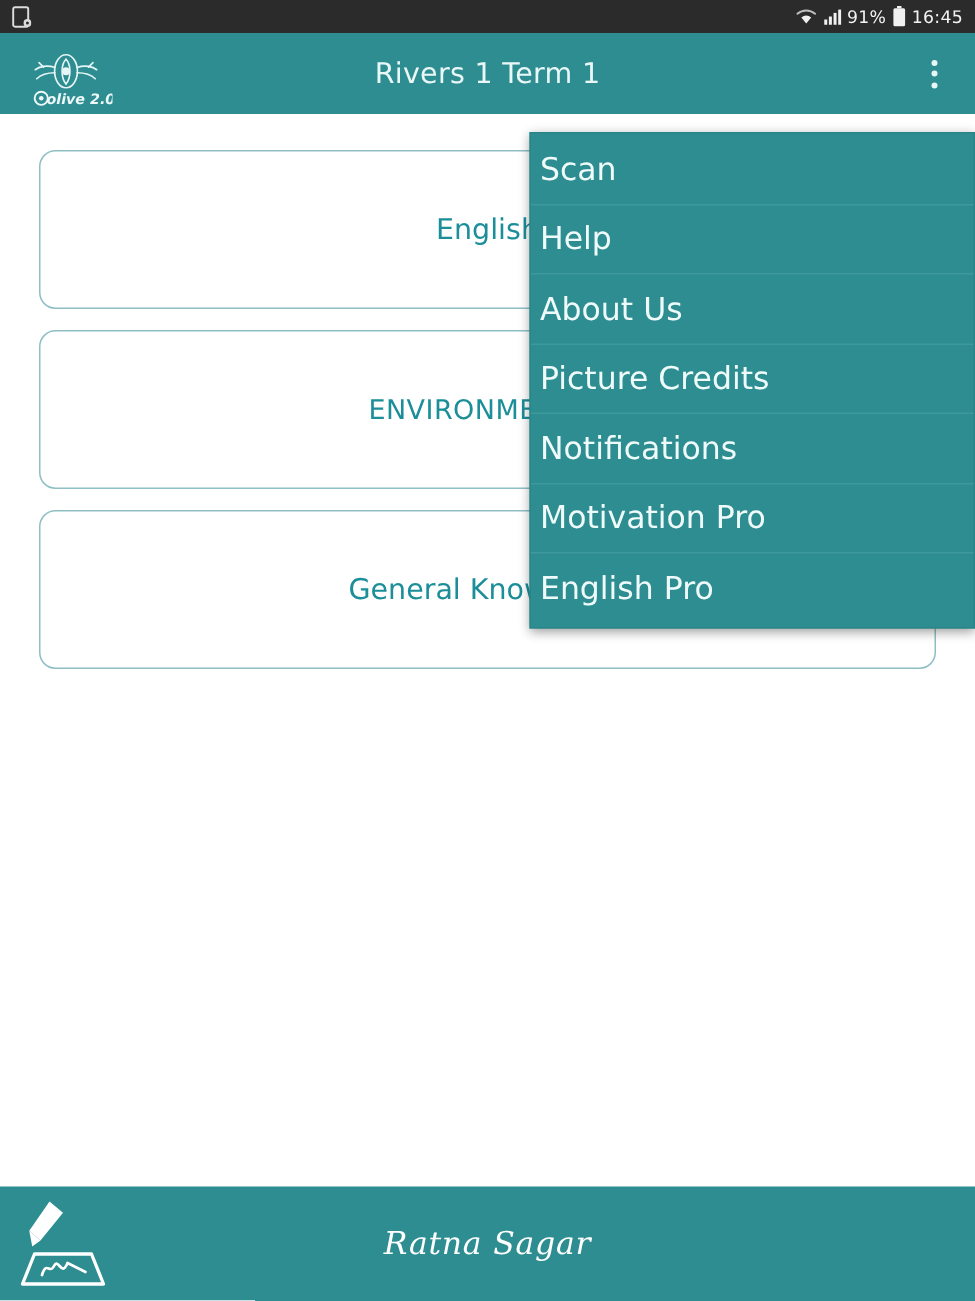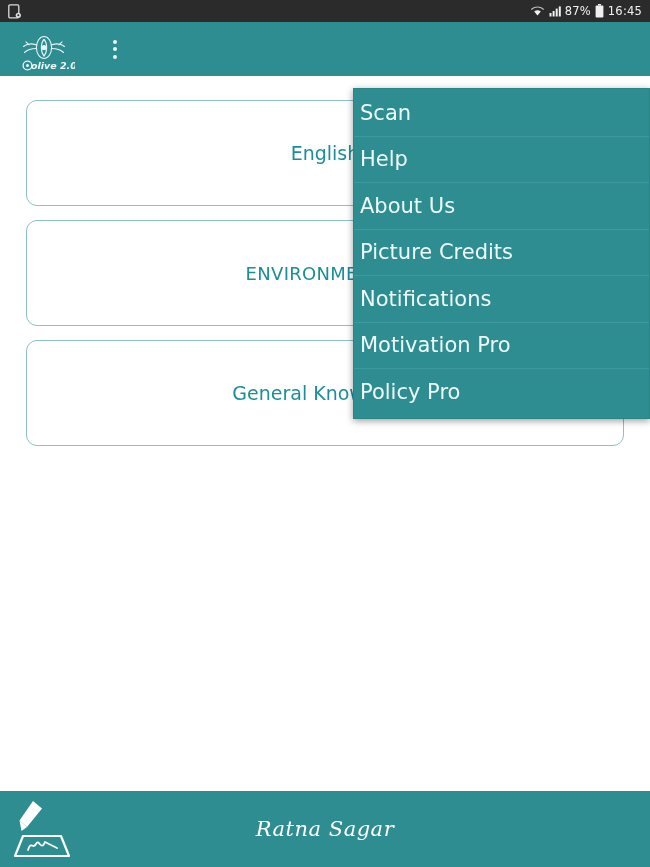--- a/index.html
+++ b/index.html
@@ -170,21 +170,21 @@
         </svg>
       </span>
       <span>
         <svg class="icon-signal" viewBox="0 0 12 12">
           <rect x="0.5" y="8" width="2" height="3.5" fill="#f0f0f0"></rect>
           <rect x="3.6" y="6" width="2" height="5.5" fill="#f0f0f0"></rect>
           <rect x="6.7" y="3.6" width="2" height="7.9" fill="#f0f0f0"></rect>
           <rect x="9.8" y="1.4" width="2" height="10.1" fill="#f0f0f0"></rect>
         </svg>
       </span>
-      <span class="txt">87%</span>
+      <span class="txt">91%</span>
       <span>
         <svg class="icon-batt" viewBox="0 0 9 14">
           <rect x="3" y="0" width="3" height="1.5" fill="#f0f0f0"></rect>
           <rect x="0.6" y="1.5" width="7.8" height="12" rx="1" fill="#f0f0f0"></rect>
         </svg>
       </span>
       <span class="txt">16:45</span>
     </div>
   </div>
 
@@ -203,20 +203,21 @@
           <path d="M46 10.8 L49 7.8"></path>
         </g>
         <circle cx="31" cy="13.5" r="2.6" fill="#e6f5f5"></circle>
         <g fill="#eef8f8" font-family="DejaVu Sans, sans-serif" font-size="9.5" font-style="italic" font-weight="bold">
           <text x="18" y="35">olive 2.0</text>
         </g>
         <circle cx="14.5" cy="31.5" r="4.4" fill="none" stroke="#eef8f8" stroke-width="1.3"></circle>
         <circle cx="14.5" cy="31.5" r="1.5" fill="#eef8f8"></circle>
       </svg>
     </div>
+    <div class="toolbar-title">Rivers 1 Term 1</div>
     <div class="overflow-btn">
       <span class="dots">
         <span></span>
           <span></span>
           <span></span>
       </span>
     </div>
   </div>
 
   <div class="content">
@@ -244,21 +245,21 @@
     <div class="menu-item">
       <span>Picture Credits</span>
     </div>
     <div class="menu-item">
       <span>Notifications</span>
     </div>
     <div class="menu-item">
       <span>Motivation Pro</span>
     </div>
     <div class="menu-item">
-      <span>Policy Pro</span>
+      <span>English Pro</span>
     </div>
   </div>
 
   <div class="footer">
     <div class="footer-logo-wrap">
       <svg class="footer-logo" viewBox="0 0 62 62">
         <g fill="#ffffff">
           <path d="M22 3 L31 10.5 L16 29 L8.5 22.5 Z"></path>
           <path d="M8.5 22.5 L16 29 L10.5 33 Z" fill="#ffffff"></path>
         </g>

